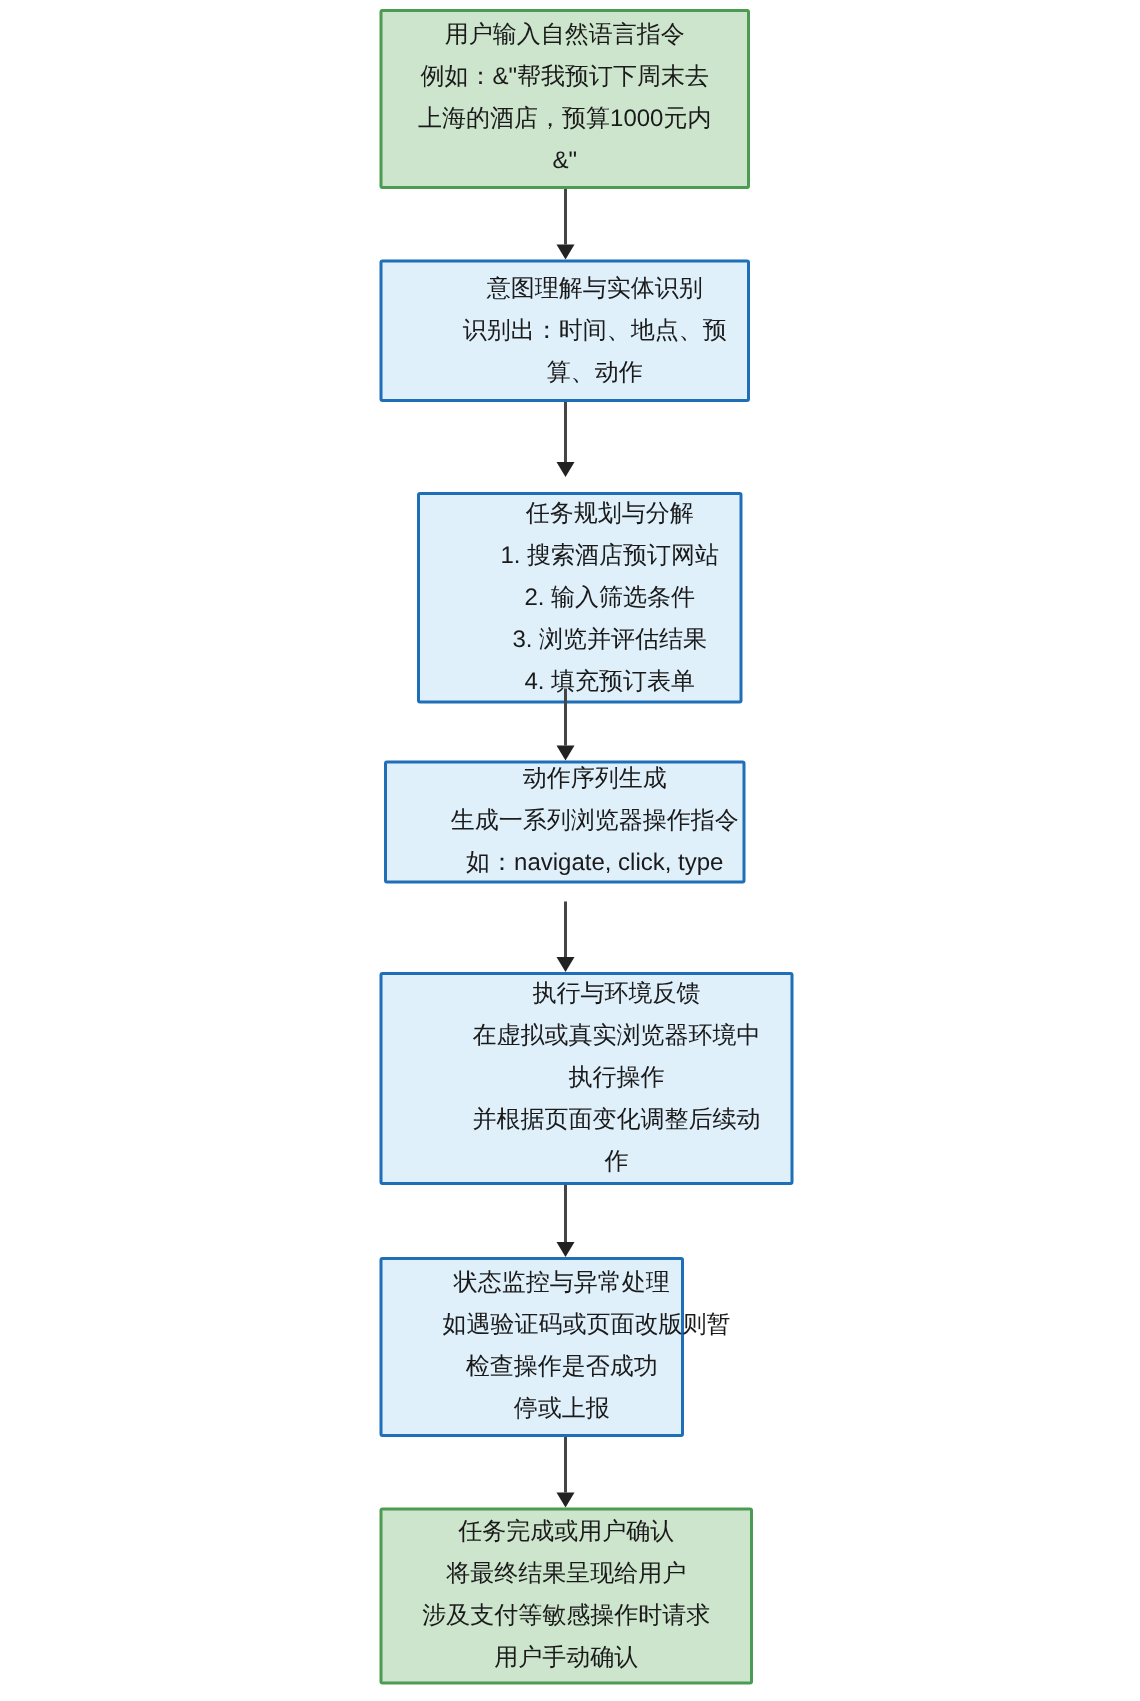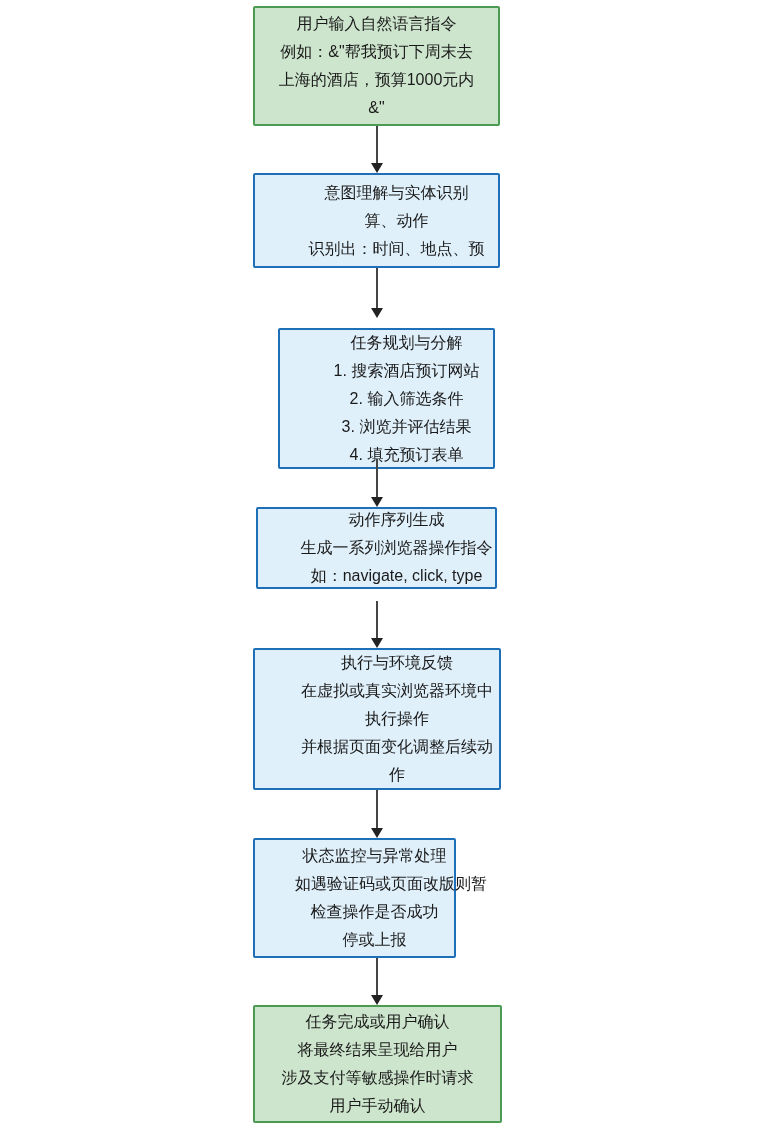--- a/index.html
+++ b/index.html
@@ -75,22 +75,22 @@
     <div class="line">&amp;"</div>
   </div>
 
   <div class="arrow" style="top:126px; height:47px;">
     <div class="arrow-line"></div>
     <div class="arrow-head"></div>
   </div>
 
   <div class="node blue" style="left:253px; top:173px; width:247px; height:95px;">
     <div class="line">意图理解与实体识别</div>
+    <div class="line">识别出：时间、地点、预</div>
     <div class="line">算、动作</div>
-    <div class="line">识别出：时间、地点、预</div>
   </div>
 
   <div class="arrow" style="top:268px; height:50px;">
     <div class="arrow-line"></div>
     <div class="arrow-head"></div>
   </div>
 
   <div class="node blue" style="left:278px; top:328px; width:217px; height:141px;">
     <div class="line">任务规划与分解</div>
     <div class="line">1. 搜索酒店预订网站</div>
@@ -108,21 +108,21 @@
     <div class="line">动作序列生成</div>
     <div class="line">生成一系列浏览器操作指令</div>
     <div class="line">如：navigate, click, type</div>
   </div>
 
   <div class="arrow" style="top:601px; height:47px;">
     <div class="arrow-line"></div>
     <div class="arrow-head"></div>
   </div>
 
-  <div class="node blue" style="left:253px; top:648px; width:248px; height:142px;">
+  <div class="node blue" style="left:253px; top:648px; width:276px; height:142px;">
     <div class="line">执行与环境反馈</div>
     <div class="line">在虚拟或真实浏览器环境中</div>
     <div class="line">执行操作</div>
     <div class="line">并根据页面变化调整后续动</div>
     <div class="line">作</div>
   </div>
 
   <div class="arrow" style="top:790px; height:48px;">
     <div class="arrow-line"></div>
     <div class="arrow-head"></div>

